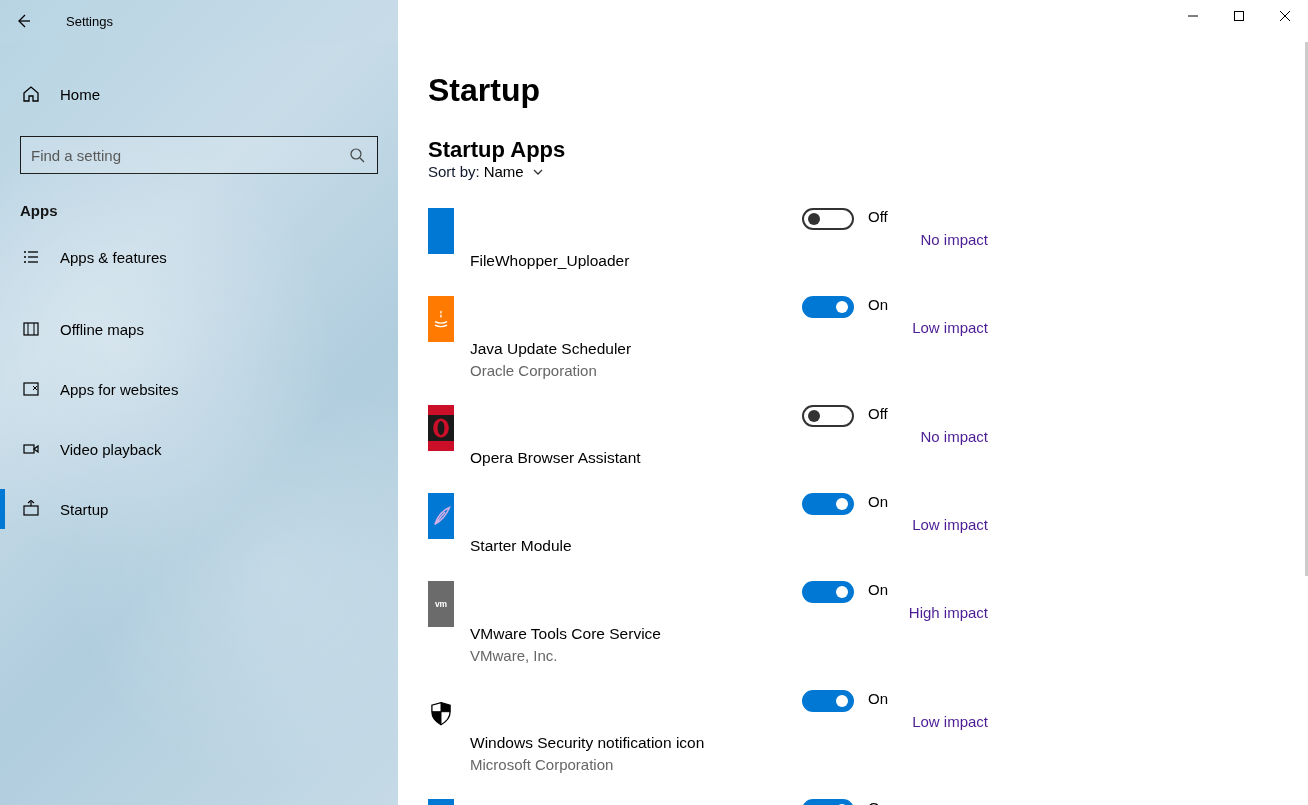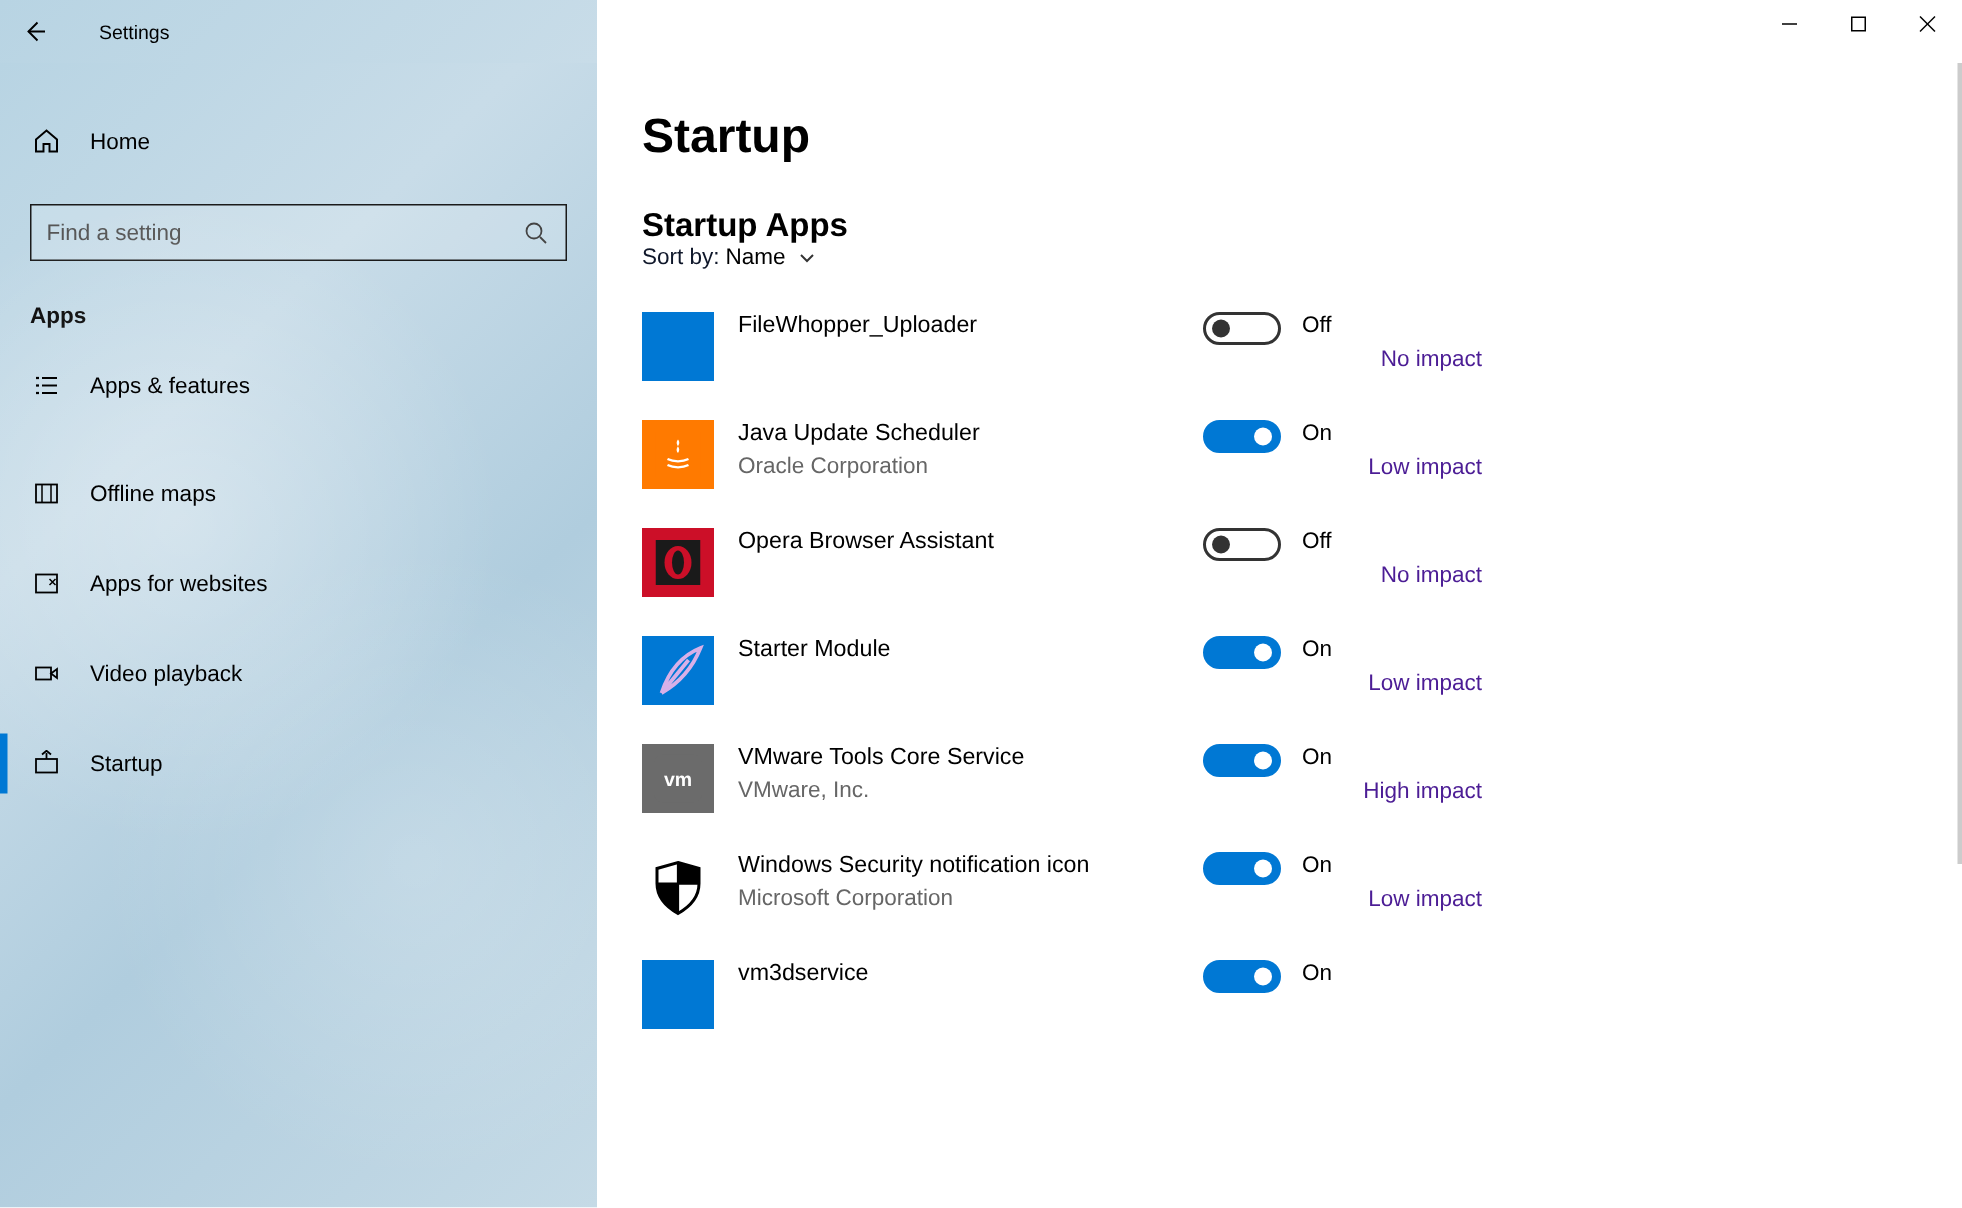--- a/index.html
+++ b/index.html
@@ -27,22 +27,22 @@
 .nav-item.active::before { content:""; position:absolute; left:0; top:4px; bottom:4px; width:5px; background:#0078d4; }
 .nav-gap { height: 12px; }
 .content { flex:1; padding: 30px 0 0 30px; overflow-y: auto; position:relative; }
 .content h1 { font-size: 32px; font-weight: 600; margin-bottom: 28px; }
 .content h2 { font-size: 22px; font-weight: 600; }
 .desc { font-size: 15px; color: #222; max-width: 560px; line-height: 1.45; margin-bottom: 22px; }
 .sort-row { font-size: 15px; margin-bottom: 22px; display:flex; align-items:center; cursor:pointer; }
 .sort-row .k { color:#0f172a; margin-right:4px; }
 .sort-row .chev { margin-left: 8px; }
 .app-row { display:flex; align-items:flex-start; width: 560px; padding: 6px 0 20px 0; }
-.app-icon { width: 48px; height: 46px; flex-shrink:0; display:flex; align-items:center; justify-content:center; }
-.app-text { flex:1; margin-left: 16px; }
+.app-icon { width: 26px; height: 46px; flex-shrink:0; display:flex; align-items:center; justify-content:center; }
+.app-text { flex:1; margin-left: 16px; margin-top: 44px; }
 .app-name { font-size: 15.5px; }
 .app-pub { font-size: 15px; color: #666; margin-top:4px; }
 .right-group { display:flex; flex-direction: row; align-items:flex-start; margin-left:auto; }
 .toggle { width: 52px; height: 22px; border-radius: 11px; position:relative; cursor:pointer; flex-shrink:0; }
 .toggle .knob { width: 12px; height: 12px; border-radius: 50%; position:absolute; top: 5px; }
 .toggle.off { border: 2px solid #333; background:#fff; }
 .toggle.off .knob { background:#333; left: 4px; top:3px; }
 .toggle.on { background:#0078d4; border:2px solid #0078d4; }
 .toggle.on .knob { background:#fff; right: 4px; top:3px; }
 .state-col { margin-left: 14px; text-align:left; min-width: 120px; }

